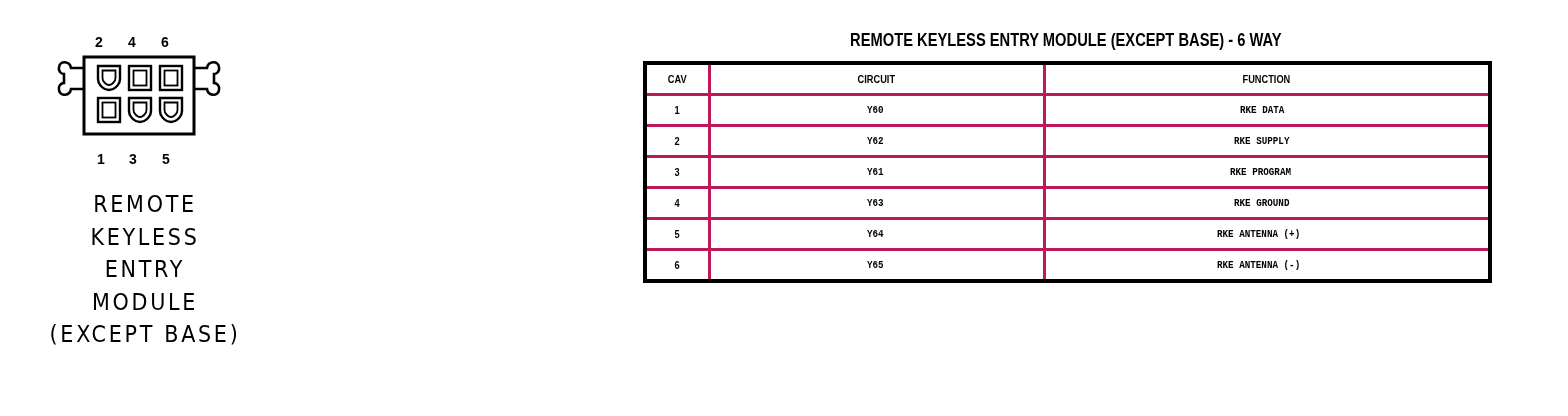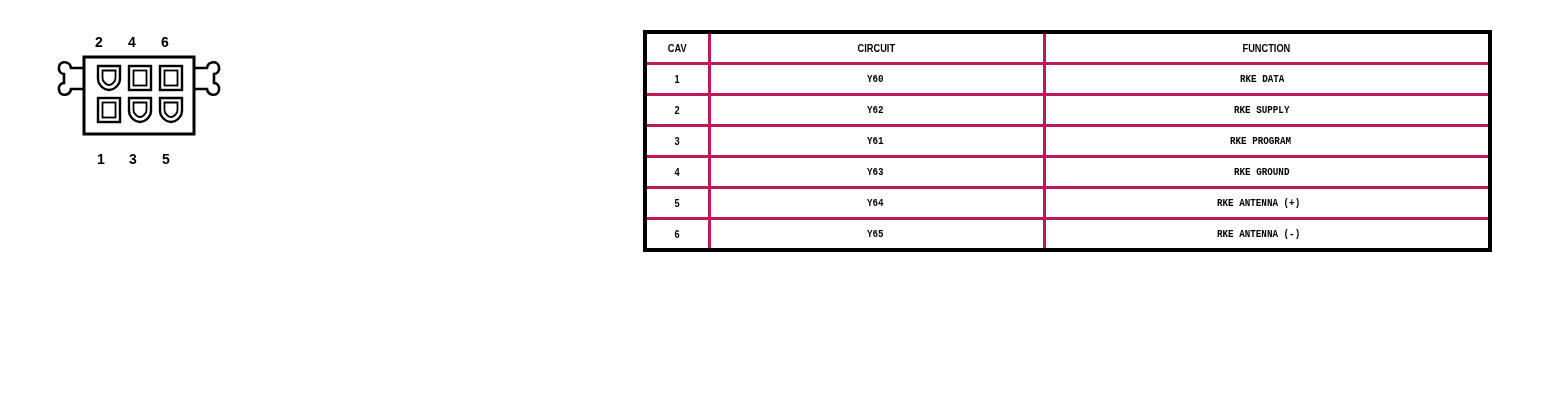--- a/index.html
+++ b/index.html
@@ -91,22 +91,32 @@
     <g transform="translate(105,70)">
       <path d="M0,0 H22 V13 Q22,17 19.5,19.5 L17.5,21.5 Q15,24 11,24 Q7,24 4.5,21.5 L2.5,19.5 Q0,17 0,13 Z" fill="none" stroke="#000" stroke-width="2.4"></path>
       <path d="M4.5,4.5 H17.5 V12 Q17.5,14.5 15.5,16.5 L14.5,17.5 Q13,19 11,19 Q9,19 7.5,17.5 L6.5,16.5 Q4.5,14.5 4.5,12 Z" fill="none" stroke="#000" stroke-width="1.8"></path>
     </g>
 
     <text x="46" y="136" text-anchor="middle">1</text>
     <text x="78" y="136" text-anchor="middle">3</text>
     <text x="111" y="136" text-anchor="middle">5</text>
   </svg>
 
+  <div class="connector-label">
+    <span class="line">REMOTE</span>
+    <span class="line">KEYLESS</span>
+    <span class="line">ENTRY</span>
+    <span class="line">MODULE</span>
+    <span class="line">(EXCEPT BASE)</span>
+  </div>
 
   <div class="pinout-block">
+    <div class="table-title">
+      <span class="cond">REMOTE KEYLESS ENTRY MODULE (EXCEPT BASE) - 6 WAY</span>
+    </div>
     <table class="pinout-table">
       <colgroup>
         <col style="width:64px">
         <col style="width:335px">
         <col style="width:446px">
       </colgroup>
       <thead>
         <tr>
           <th class="col-cav">
             <span class="cond">CAV</span>

